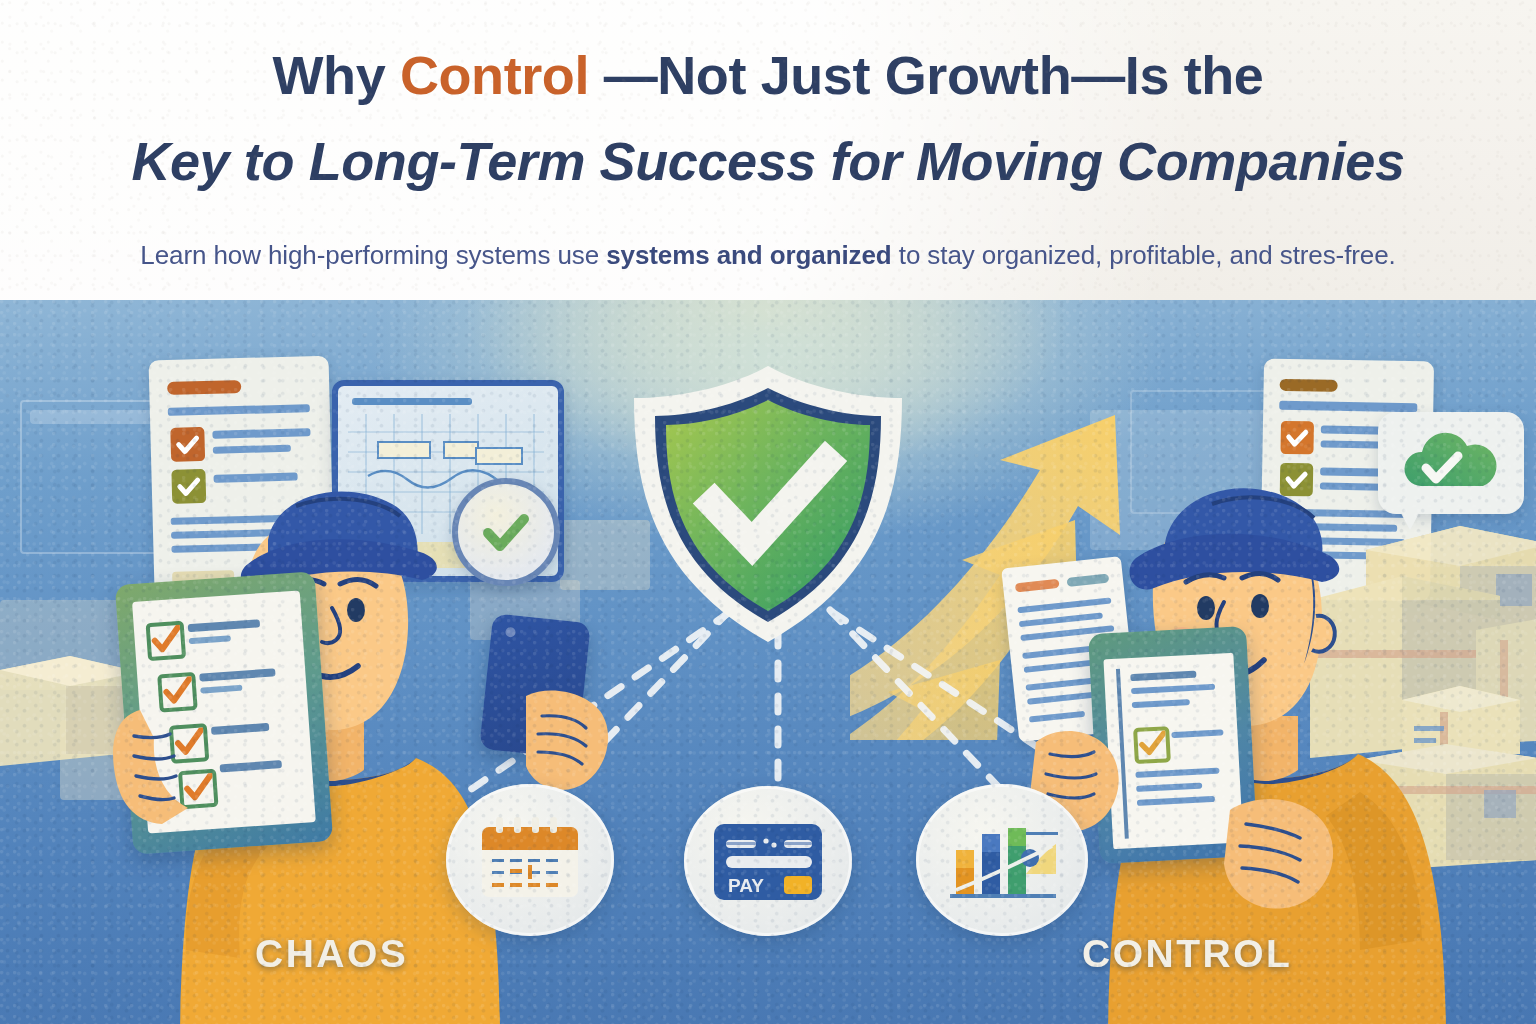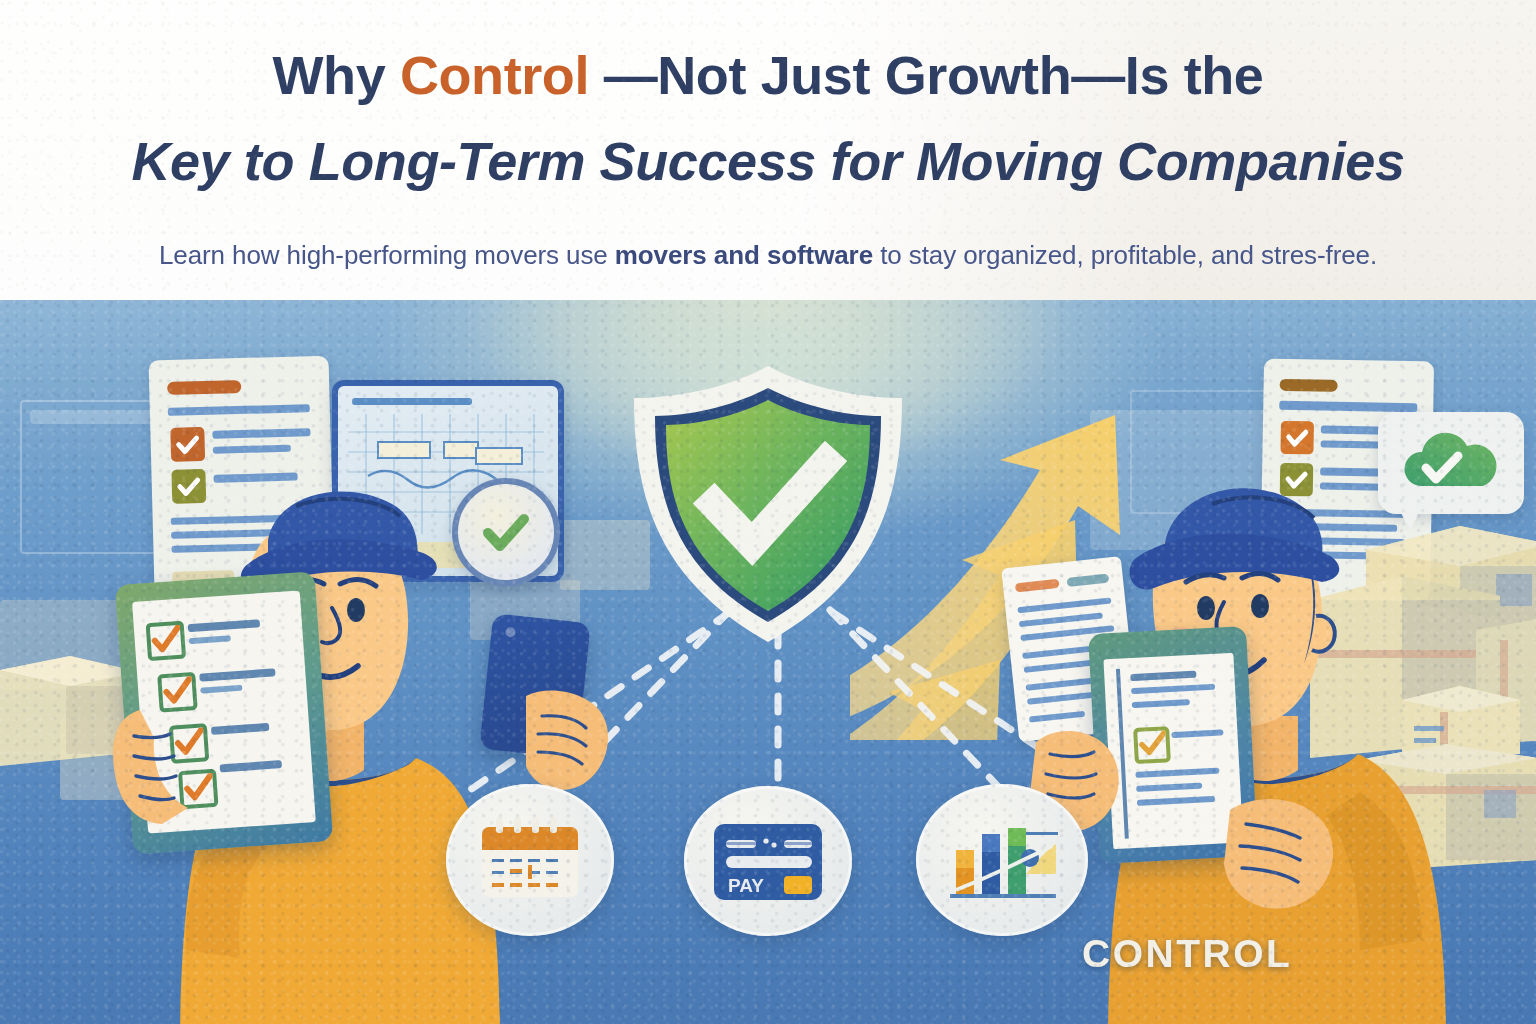--- a/index.html
+++ b/index.html
@@ -99,21 +99,21 @@
 <body>
 
 <div id="poster">
 
   <div id="header">
     <div class="title-line" id="title-1">
       <span>Why </span><span class="accent">Control</span><span> —Not Just Growth—Is the</span>
     </div>
     <div class="title-line" id="title-2">Key to Long-Term Success for Moving Companies</div>
     <div id="subtitle">
-      <span>Learn how high-performing movers use </span><span class="b">movers and software</span><span> to stay organized, profitable, and stres-free.</span>
+      <span>Learn how high-performing systems use </span><span class="b">systems and organized</span><span> to stay organized, profitable, and stres-free.</span>
     </div>
   </div>
 
   <div id="illus">
 
     <div class="bggrid" style="left:20px;top:100px;width:180px;height:150px;"></div>
     <div class="bgblock" style="left:30px;top:110px;width:170px;height:14px;background:rgba(255,255,255,.22);"></div>
     <div class="bgblock" style="left:0px;top:300px;width:150px;height:90px;background:rgba(237,228,200,.30);"></div>
     <div class="bgblock" style="left:60px;top:420px;width:120px;height:80px;background:rgba(237,228,200,.38);"></div>
     <div class="bgblock" style="left:560px;top:220px;width:90px;height:70px;background:rgba(237,228,200,.35);"></div>
@@ -502,17 +502,18 @@
         <rect x="64" y="10" width="18" height="66" fill="#3f9e6e"></rect>
         <rect x="64" y="10" width="18" height="18" fill="#6fbb58"></rect>
         <path d="M82 56 q18 -22 30 -30 l0 30 Z" fill="#f0d77d"></path>
         <circle cx="86" cy="40" r="9" fill="#3f6fae"></circle>
         <rect x="82" y="14" width="32" height="3" fill="#4f7fb5"></rect>
         <rect x="6" y="76" width="106" height="4" fill="#4f7fb5"></rect>
         <path d="M12 72 q40 -16 96 -44" stroke="#eef0ec" stroke-width="4" fill="none"></path>
       </svg>
     </div>
 
+    <div class="bottomlabel abs" style="left:255px;top:632px;">CHAOS</div>
     <div class="bottomlabel abs" style="left:1082px;top:632px;">CONTROL</div>
 
     <div class="grain"></div>
   </div>
 </div>
 
 </body></html>

